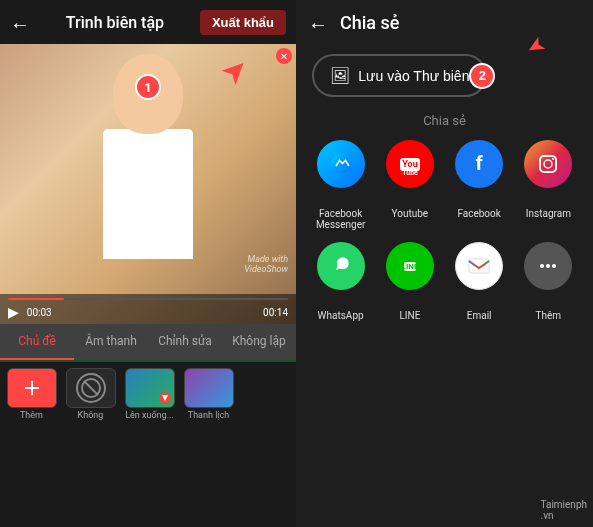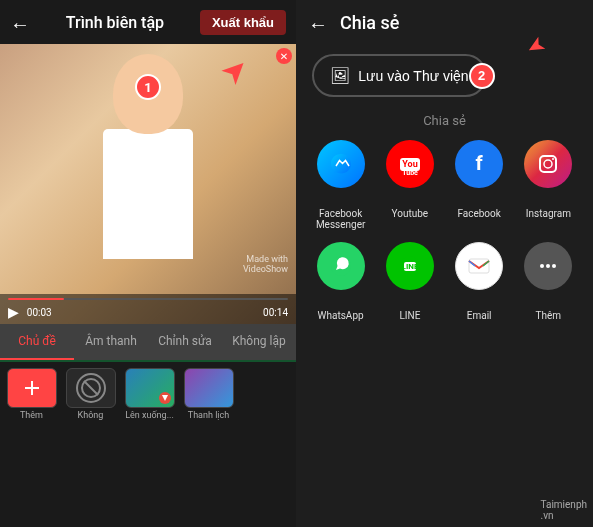--- a/index.html
+++ b/index.html
@@ -102,20 +102,21 @@
       margin-top: -5px;
     }
 
     .video-watermark {
       position: absolute;
       bottom: 50px;
       right: 8px;
       font-size: 9px;
       color: rgba(255,255,255,0.7);
       text-align: right;
+      font-style: italic;
     }
 
     .video-close-btn {
       position: absolute;
       top: 4px;
       right: 4px;
       width: 16px;
       height: 16px;
       background: #ff4444;
       border-radius: 50%;
@@ -491,21 +492,21 @@
 
 <div class="right-panel">
   <div class="right-header">
     <span class="right-back">←</span>
     <span class="right-title">Chia sẻ</span>
   </div>
 
   <div class="save-area">
     <button class="save-btn">
       <span class="image-icon">🖼</span>
-      <span>Lưu vào Thư viện</span>
+      <span>Lưu vào Thư biên</span>
       <div class="step-2">2</div>
     </button>
 
     <div class="arrow-wrap" style="position:absolute; right:48px; top:-10px; color:#ff4444; font-size:22px; transform:rotate(150deg);">➤</div>
   </div>
 
   <div class="share-label">Chia sẻ</div>
 
   <div class="share-grid">
 

